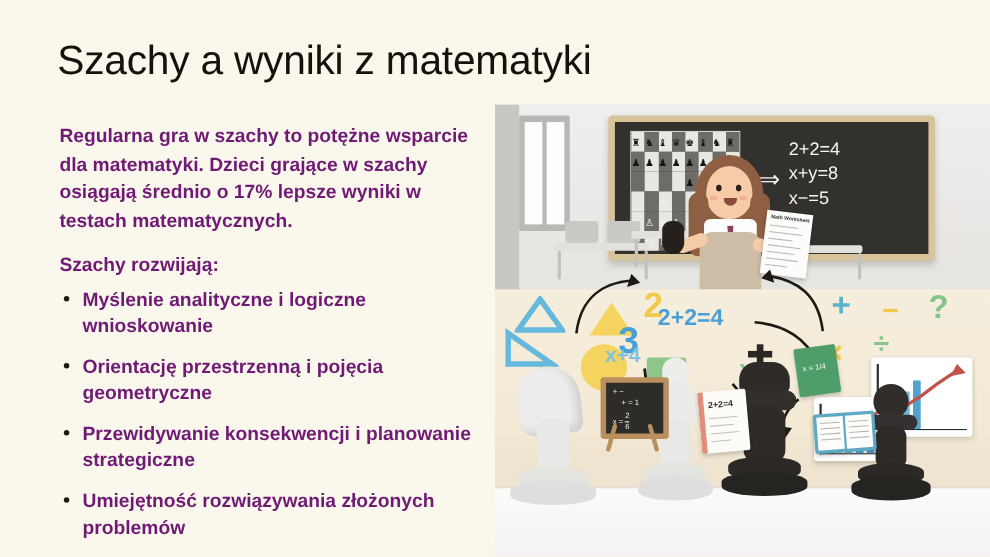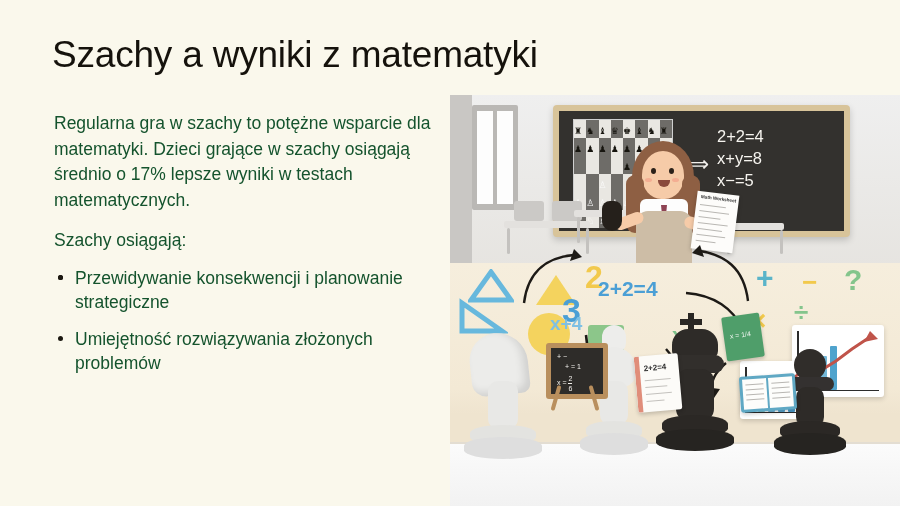--- a/index.html
+++ b/index.html
@@ -30,21 +30,22 @@
     color: #15120c;
     letter-spacing: -0.2px;
     white-space: nowrap;
     text-align: center;
   }
   .body-col {
     position: absolute;
     left: 54px;
     top: 111px;
     width: 390px;
-    color: #14532d;
+    color: #701a75;
+    font-weight: bold;
   }
   .lead {
     font-size: 17.5px;
     line-height: 25.5px;
     margin: 0 0 15px 0;
   }
   .sub-lead {
     font-size: 17.5px;
     line-height: 25px;
     margin: 0 0 7px 0;
@@ -365,24 +366,29 @@
 </style>
 </head>
 <body>
 
 <div class="slide">
 
   <div class="title">Szachy a wyniki z matematyki</div>
 
   <div class="body-col">
     <p class="lead">Regularna gra w szachy to potężne wsparcie dla matematyki. Dzieci grające w szachy osiągają średnio o 17% lepsze wyniki w testach matematycznych.</p>
-    <p class="sub-lead">Szachy osiągają:</p>
+    <p class="sub-lead">Szachy rozwijają:</p>
     <ul class="bullets">
       <li>
         <span class="dot"></span>
+        <span>Myślenie analityczne i logiczne wnioskowanie</span>
+      </li>
+      <li>
+        <span class="dot"></span>
+        <span>Orientację przestrzenną i pojęcia geometryczne</span>
       </li>
       <li>
         <span class="dot"></span>
         <span>Przewidywanie konsekwencji i planowanie strategiczne</span>
       </li>
       <li>
         <span class="dot"></span>
         <span>Umiejętność rozwiązywania złożonych problemów</span>
       </li>
     </ul>

